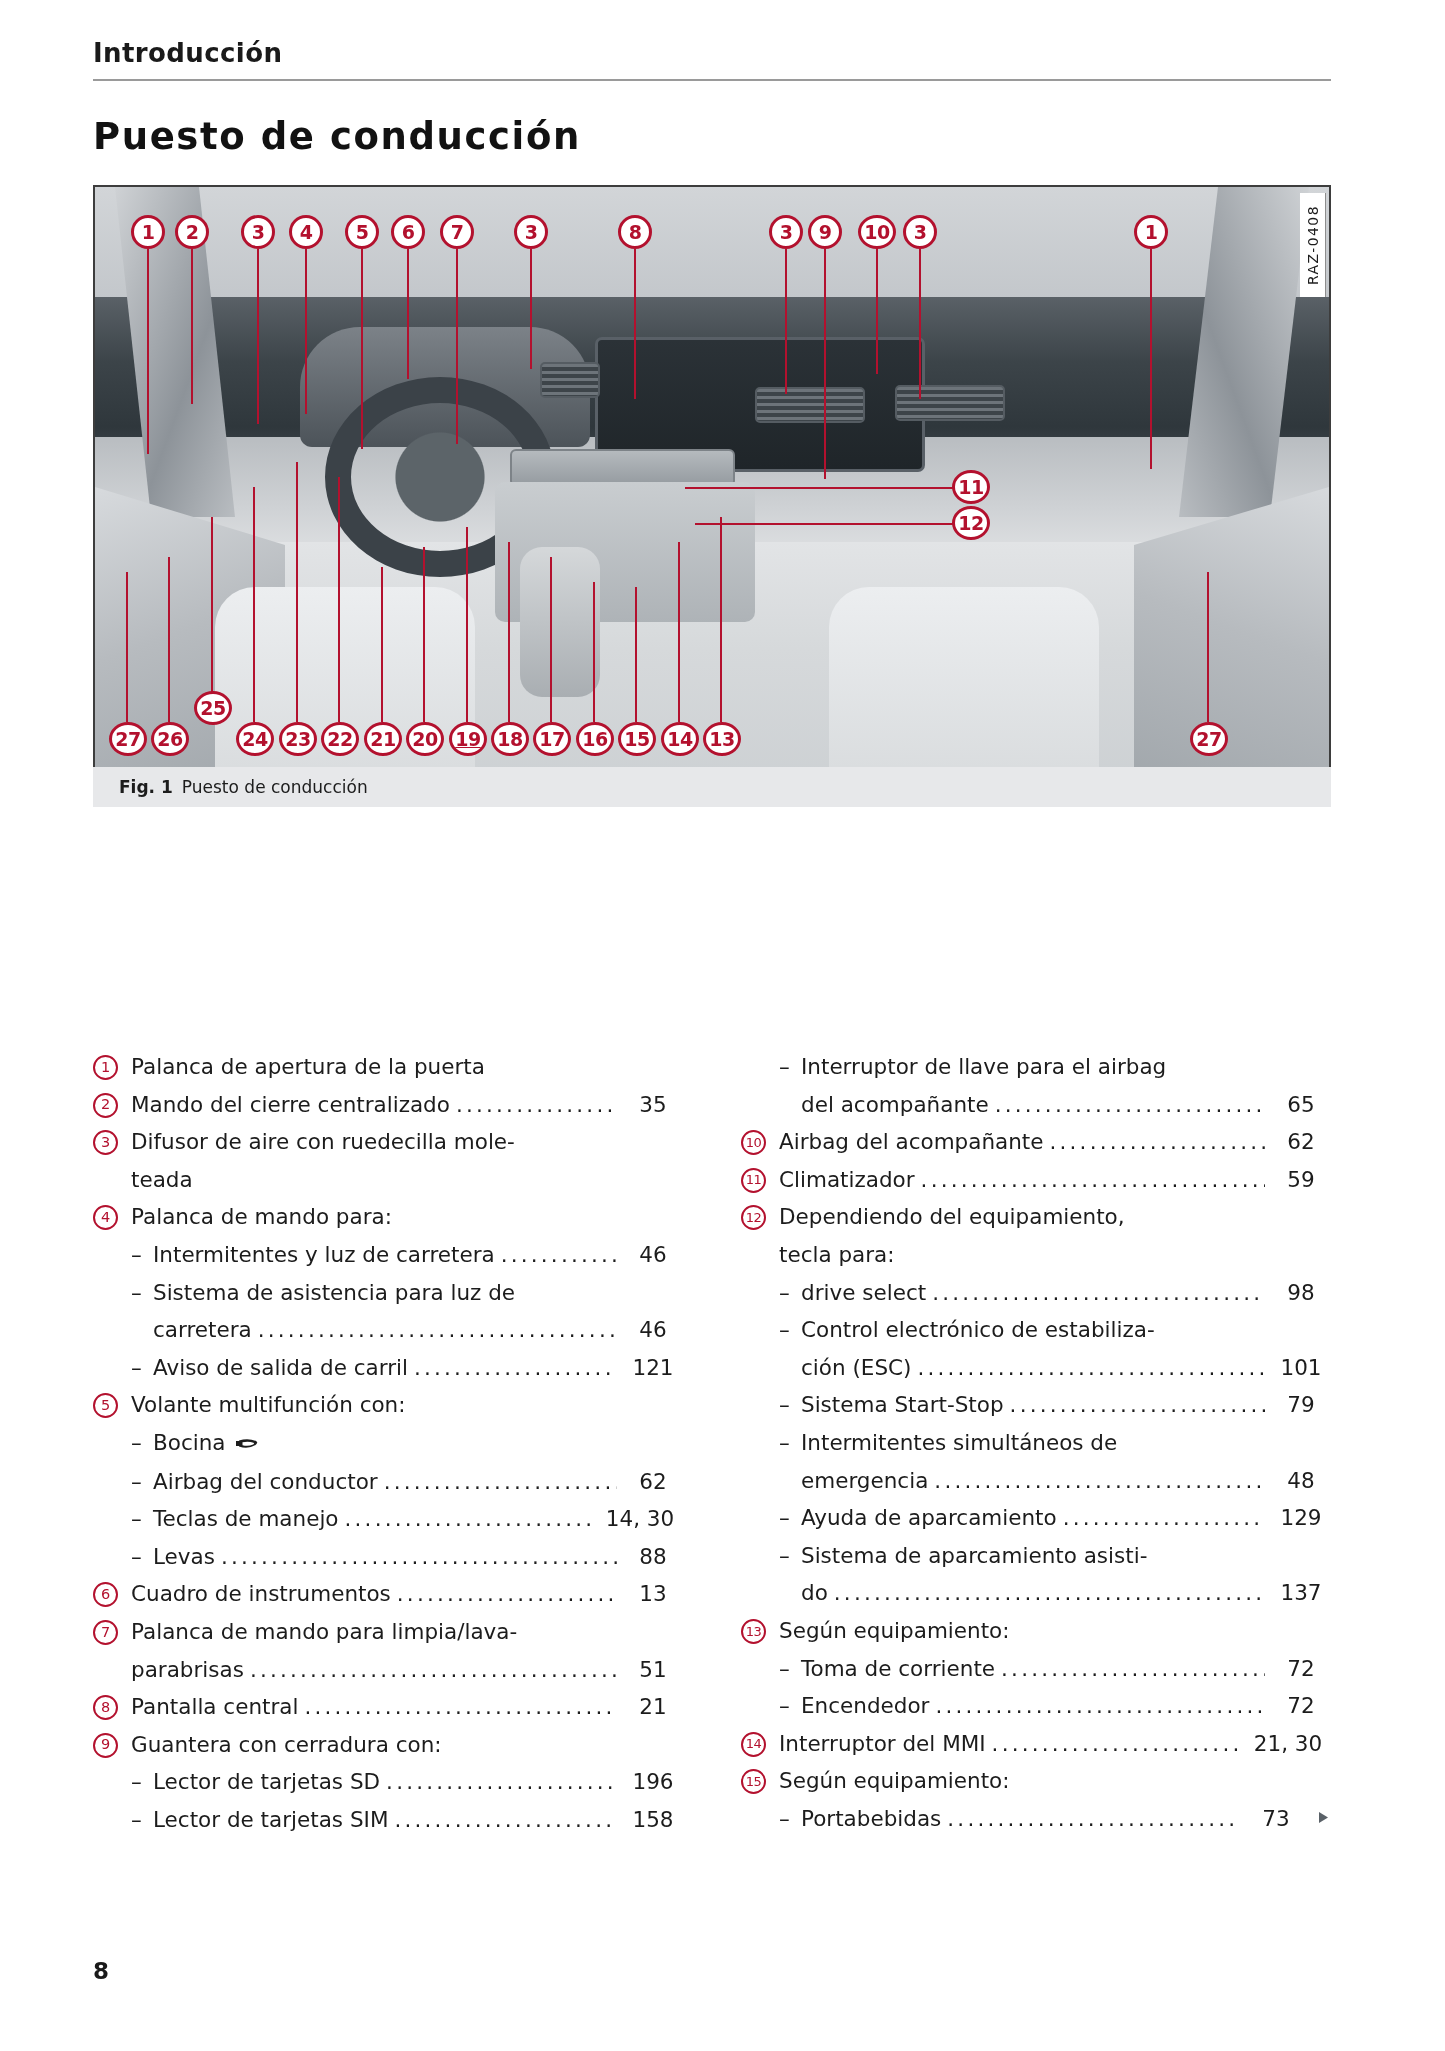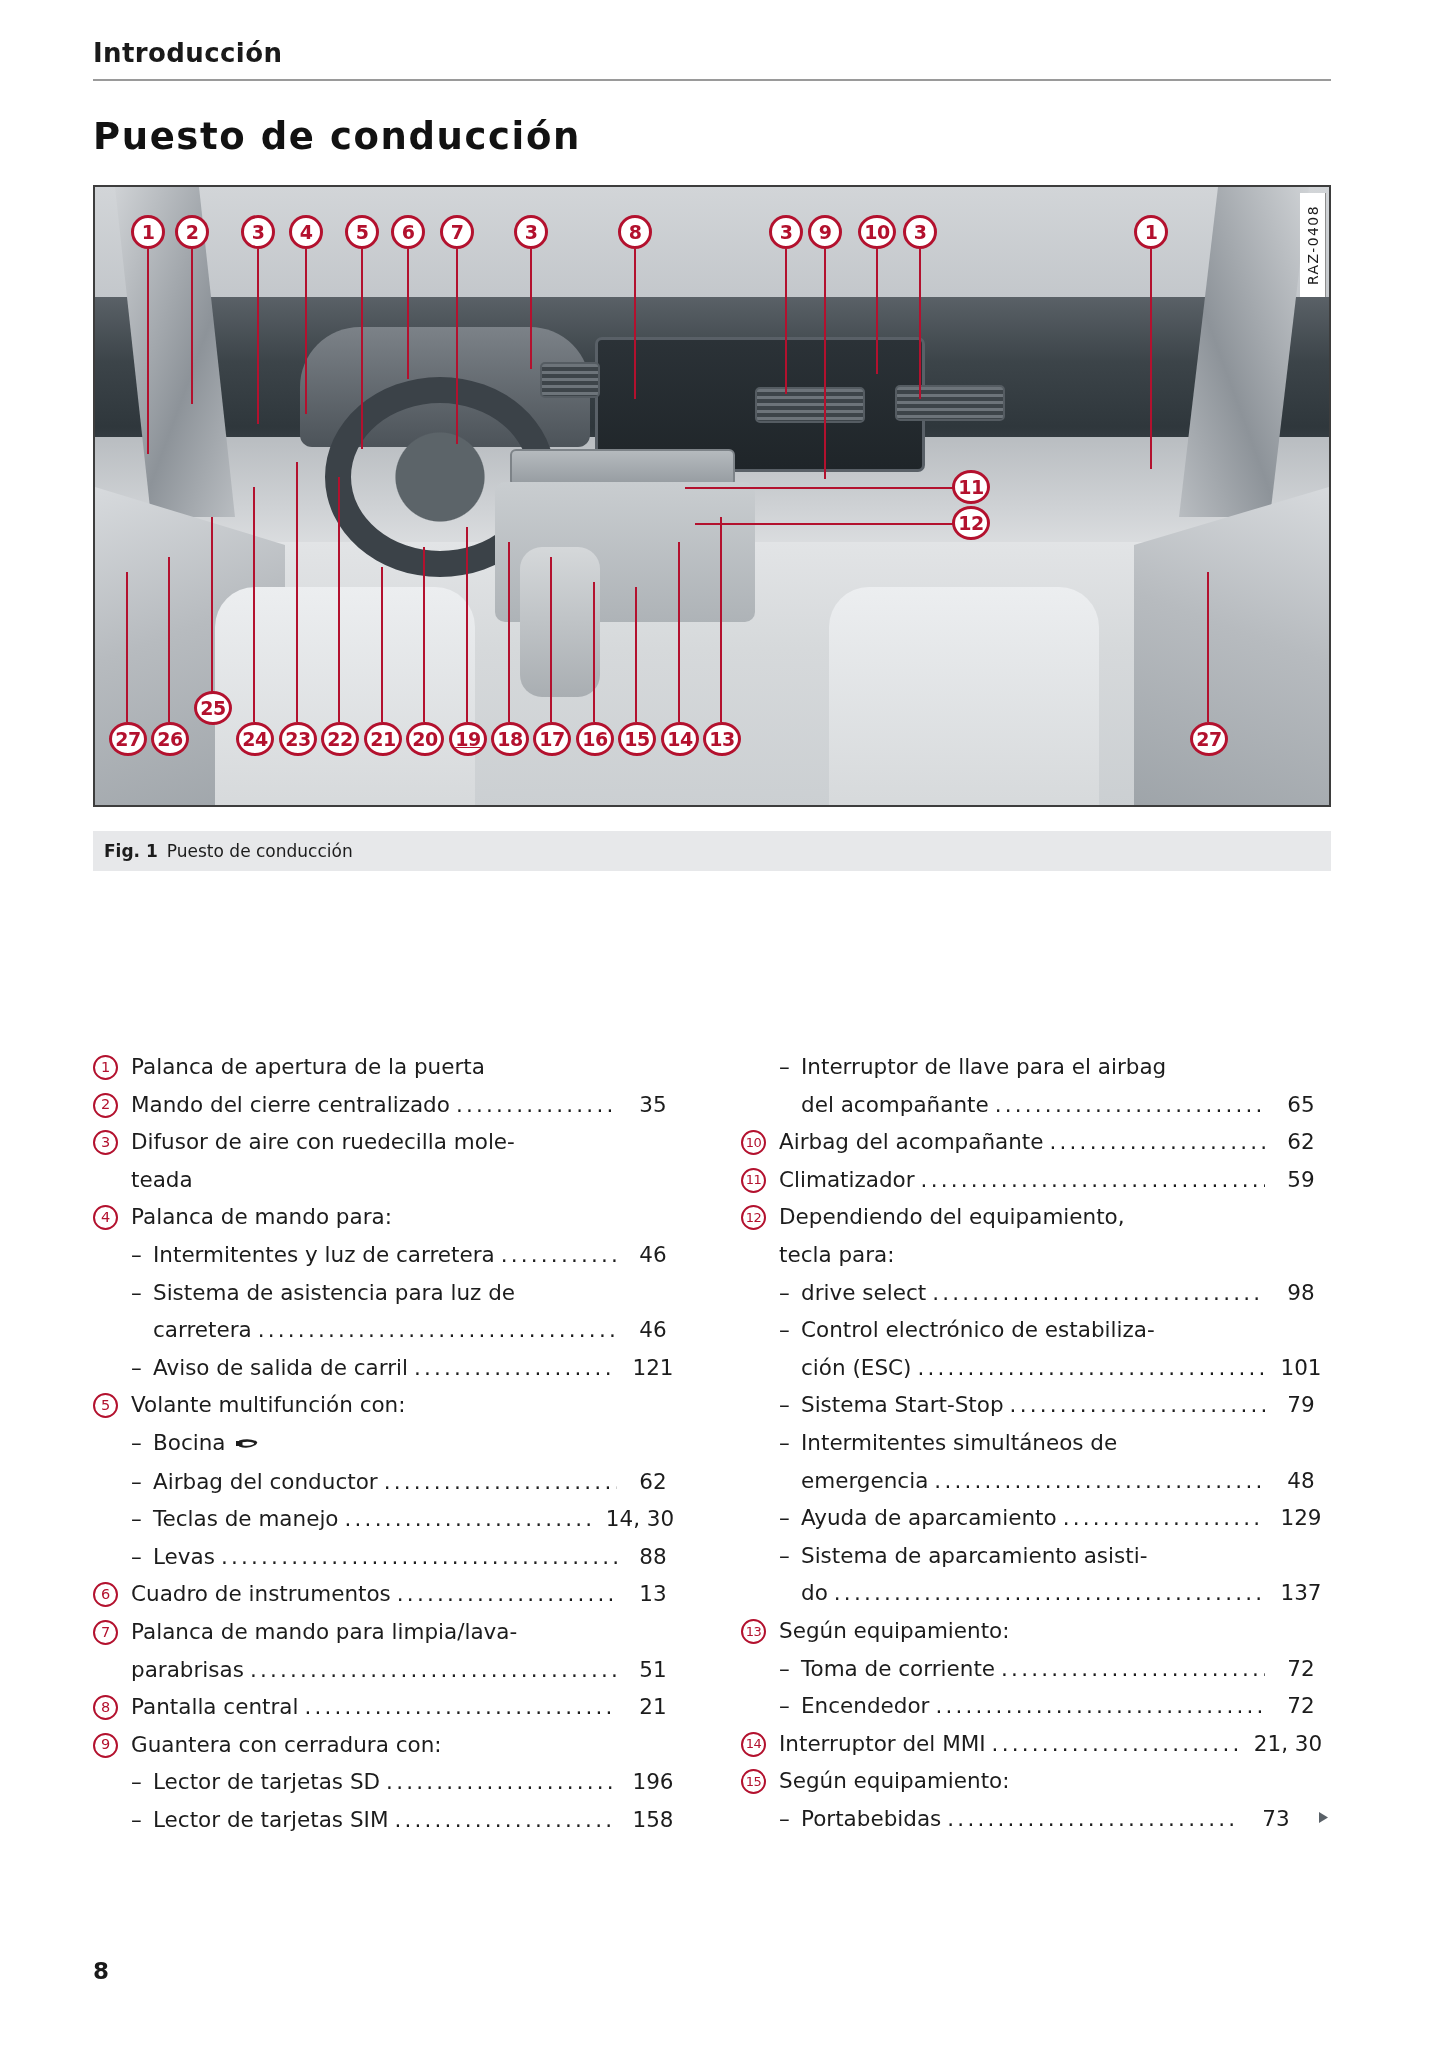--- a/index.html
+++ b/index.html
@@ -192,27 +192,27 @@
     position: absolute;
     height: 2px;
     background: #b3112e;
     z-index: 5;
   }
 
   
   .caption {
     position: absolute;
     left: 93px;
-    top: 831px;
+    top: 767px;
     width: 1238px;
     height: 40px;
     background: #e7e8ea;
     display: flex;
     align-items: center;
-    padding-left: 11px;
+    padding-left: 26px;
     font-size: 17px;
   }
   .caption b { font-weight: bold; margin-right: 9px; }
 
   
   .cols {
     position: absolute;
     left: 93px;
     top: 1048px;
     width: 1238px;

